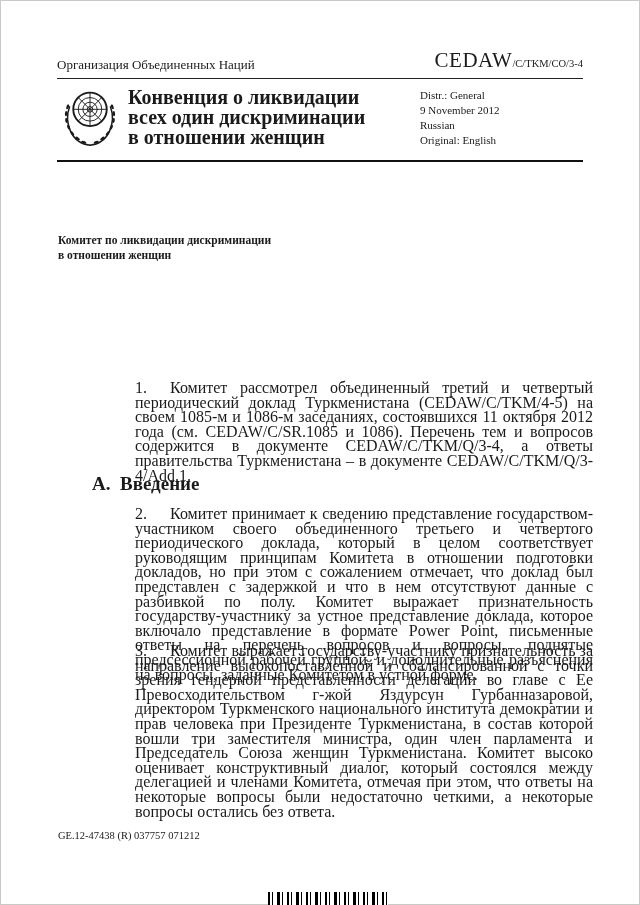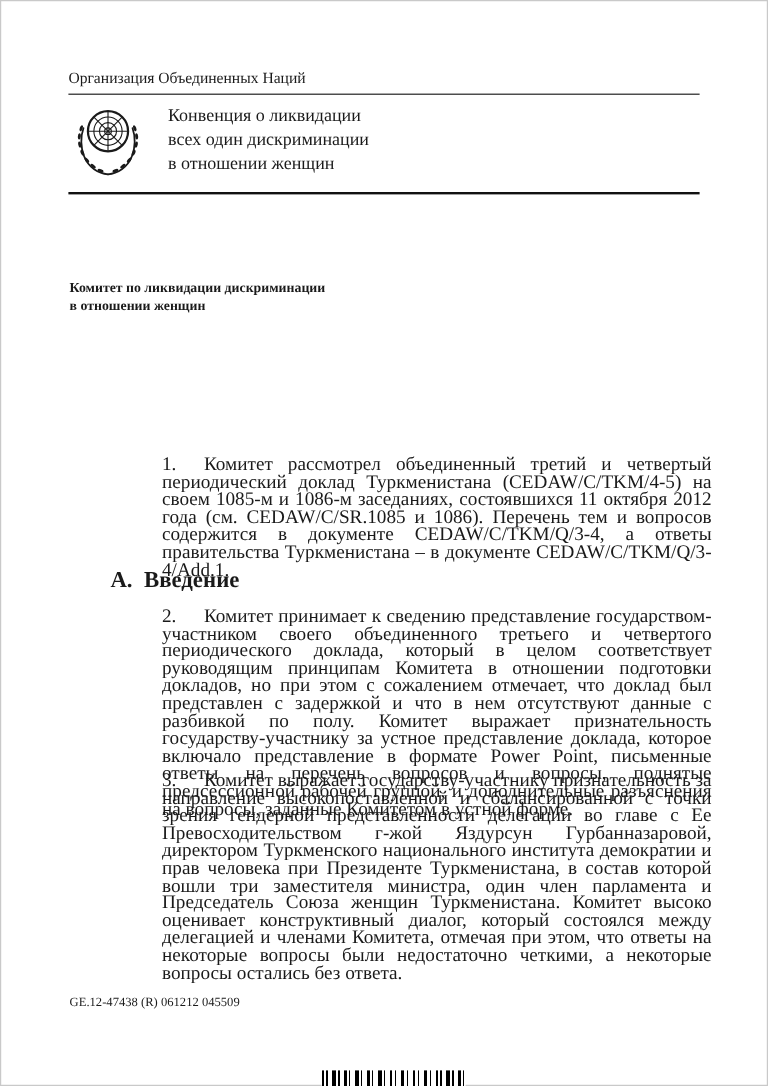--- a/index.html
+++ b/index.html
@@ -12,21 +12,21 @@
     font-family:"Liberation Serif","DejaVu Serif",serif;
     color:#1a1a1a;
     overflow:hidden;
   }
   .org-name{position:absolute;left:57px;top:57px;font-size:13px;}
   .doc-symbol{position:absolute;right:57px;top:48px;text-align:right;white-space:nowrap;}
   .sym-main{font-size:21px;letter-spacing:.5px;}
   .sym-suffix{font-size:10.5px;}
   .rule-thin{position:absolute;left:57px;right:57px;top:78px;height:1px;background:#222;}
   .emblem{position:absolute;left:59px;top:85px;width:62px;height:66px;}
-  .conv-title{position:absolute;left:140px;top:87px;font-size:15px;font-weight:normal;line-height:20px;}
+  .conv-title{position:absolute;left:128px;top:87px;font-size:20px;font-weight:bold;line-height:20px;}
   .distr-block{position:absolute;left:420px;top:88px;font-size:11px;line-height:15px;}
   .rule-thick{position:absolute;left:57px;right:57px;top:160px;height:2px;background:#111;}
   .committee{position:absolute;left:58px;top:233px;font-size:11.5px;font-weight:bold;line-height:15px;font-family:Liberation Serif, serif;}
   .doc-title{position:absolute;left:120px;top:287px;width:456px;margin:0;
     font-size:14px;font-weight:bold;line-height:19.5px;}
   .para{position:absolute;left:135px;width:458px;margin:0;
     font-size:16px;line-height:14.6px;text-align:justify;}
   .p1{top:381px;}
   .p2{top:507px;}
   .p3{top:644px;}
@@ -41,20 +41,23 @@
     background:repeating-linear-gradient(90deg,
       #000 0 2px,#fff 2px 4px,#000 4px 5px,#fff 5px 9px,
       #000 9px 12px,#fff 12px 14px,#000 14px 15px,#fff 15px 19px);}
 </style>
 </head>
 <body>
 
 <div class="page">
 
   <div class="org-name">Организация Объединенных Наций</div>
+  <div class="doc-symbol">
+    <span class="sym-main">CEDAW</span><span class="sym-suffix">/C/TKM/CO/3-4</span>
+  </div>
   <div class="rule-thin"></div>
 
   <div class="emblem">
     <svg viewBox="0 0 100 104" width="62" height="66">
       <g fill="none" stroke="#1a1a1a" stroke-width="3">
         <circle cx="50" cy="38" r="27"></circle>
       </g>
       <g fill="none" stroke="#1a1a1a" stroke-width="1.5">
         <circle cx="50" cy="38" r="19"></circle>
         <circle cx="50" cy="38" r="11.5"></circle>
@@ -86,20 +89,26 @@
       </g>
     </svg>
   </div>
 
   <div class="conv-title">
     <div>Конвенция о ликвидации</div>
     <div>всех один дискриминации</div>
     <div>в отношении женщин</div>
   </div>
 
+  <div class="distr-block">
+    <div>Distr.: General</div>
+    <div>9 November 2012</div>
+    <div>Russian</div>
+    <div>Original: English</div>
+  </div>
 
   <div class="rule-thick"></div>
 
   <div class="committee">
     <div>Комитет по ликвидации дискриминации</div>
     <div>в отношении женщин</div>
   </div>
 
 
   <p class="para p1">
@@ -111,16 +120,16 @@
   </div>
 
   <p class="para p2">
     <span class="pnum">2.</span><span>Комитет принимает к сведению представление государством-участником своего объединенного третьего и четвертого периодического доклада, который в целом соответствует руководящим принципам Комитета в отношении подготовки докладов, но при этом с сожалением отмечает, что доклад был представлен с задержкой и что в нем отсутствуют данные с разбивкой по полу. Комитет выражает признательность государству-участнику за устное представление доклада, которое включало представление в формате Power Point, письменные ответы на перечень вопросов и вопросы, поднятые предсессионной рабочей группой, и дополнительные разъяснения на вопросы, заданные Комитетом в устной форме.</span>
   </p>
 
   <p class="para p3">
     <span class="pnum">3.</span><span>Комитет выражает государству-участнику признательность за направление высокопоставленной и сбалансированной с точки зрения гендерной представленности делегации во главе с Ее Превосходительством г-жой Яздурсун Гурбанназаровой, директором Туркменского национального института демократии и прав человека при Президенте Туркменистана, в состав которой вошли три заместителя министра, один член парламента и Председатель Союза женщин Туркменистана. Комитет высоко оценивает конструктивный диалог, который состоялся между делегацией и членами Комитета, отмечая при этом, что ответы на некоторые вопросы были недостаточно четкими, а некоторые вопросы остались без ответа.</span>
   </p>
 
-  <div class="footer-ref">GE.12-47438 (R)  061212  045509</div>
+  <div class="footer-ref">GE.12-47438 (R)  037757  071212</div>
   <div class="barcode"></div>
 
 </div>
 
 </body></html>

